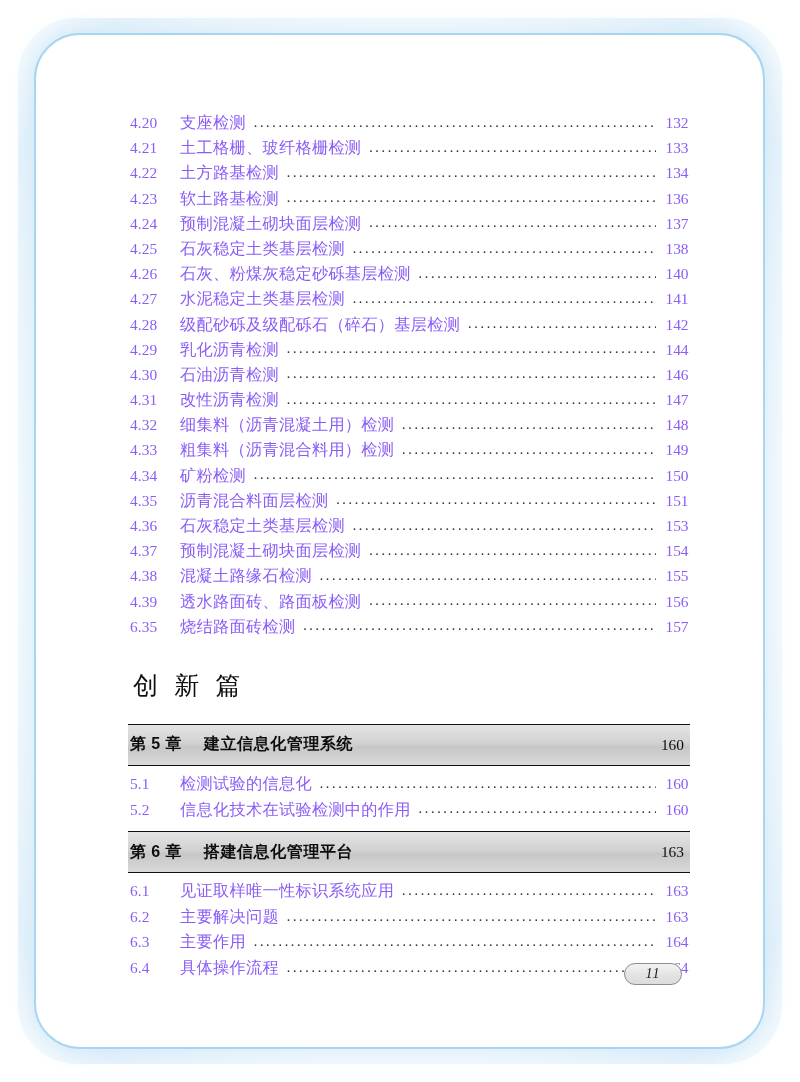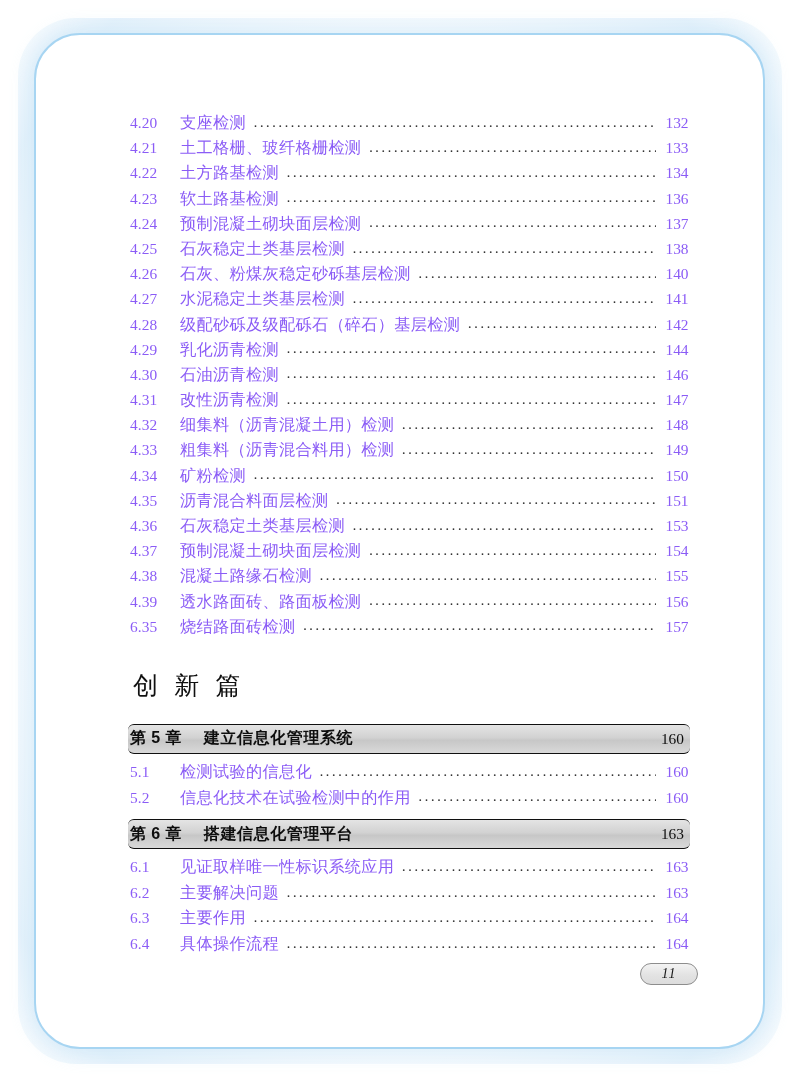--- a/index.html
+++ b/index.html
@@ -108,32 +108,31 @@
     margin-top: 28px;
     margin-bottom: 22px;
     font-family: "Liberation Serif", "DejaVu Serif", serif;
     padding-left: 5px;
   }
 
   
   .chapter-bar {
     display: flex;
     align-items: center;
-    height: 30px;
+    height: 42px;
     background: linear-gradient(to bottom, #e4e4e4 0%, #d2d2d2 45%, #c7c7c7 55%, #d9d9d9 100%);
     border-top: 1.4px solid #101010;
     border-bottom: 1.4px solid #101010;
     font-family: "Liberation Sans", "DejaVu Sans", sans-serif;
     font-size: 16px;
     font-weight: bold;
     color: #0d0d0d;
     padding: 0 4px 0 2px;
     box-sizing: border-box;
     margin-top: 6px;
-    border-radius: 6px;
   }
   .chapter-label {
     flex: 0 0 auto;
     letter-spacing: 0.4px;
   }
   .chapter-title {
     flex: 1 1 auto;
     padding-left: 22px;
     letter-spacing: 0.6px;
   }
@@ -149,21 +148,21 @@
     margin-top: 7px;
     margin-bottom: 7px;
   }
   .chapter-sections .toc-row {
     height: 25.6px;
   }
 
   
   .page-badge {
     position: absolute;
-    left: 640px;
+    left: 624px;
     top: 963px;
     width: 58px;
     height: 22px;
     border: 1.2px solid #8d8d8d;
     border-radius: 11px;
     background: linear-gradient(to bottom, #f3f3f3 0%, #e3e3e3 55%, #dcdcdc 100%);
     display: flex;
     align-items: center;
     justify-content: center;
     font-size: 14px;

